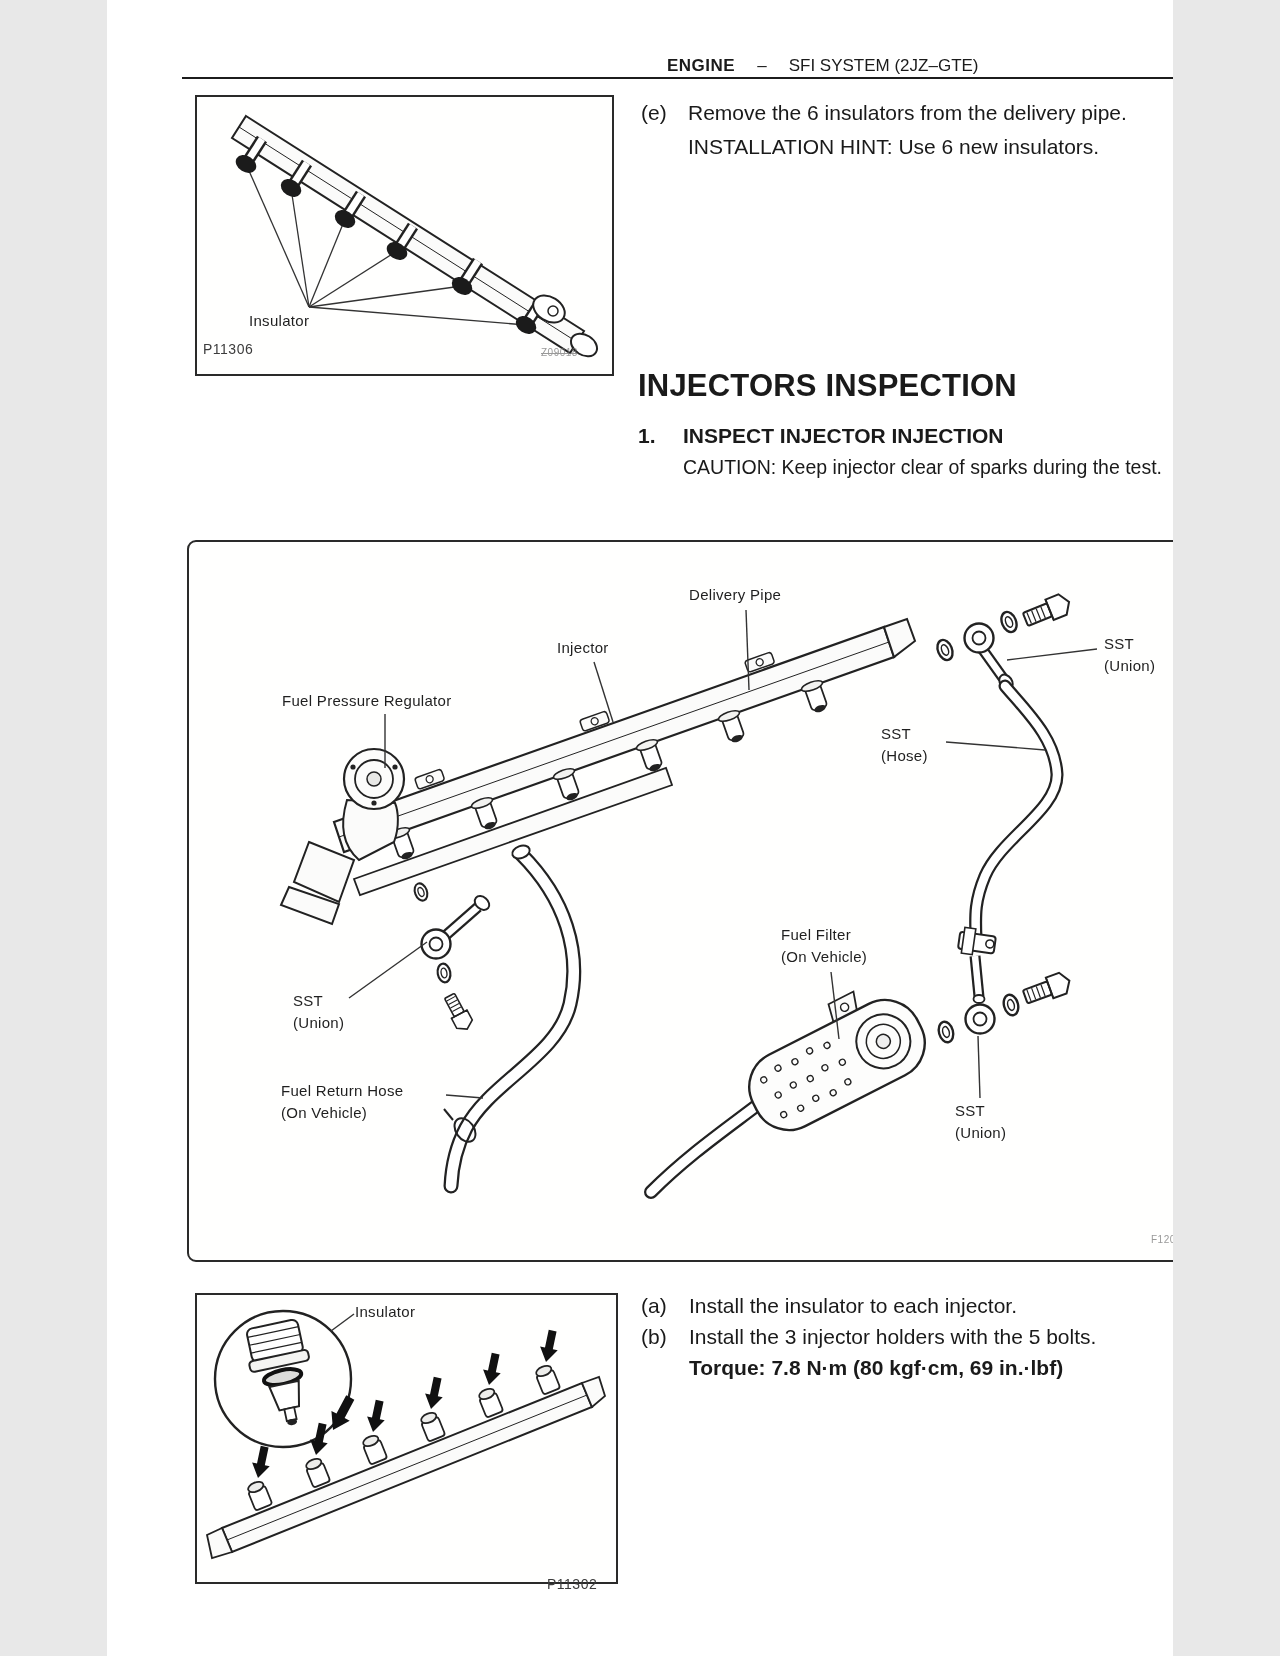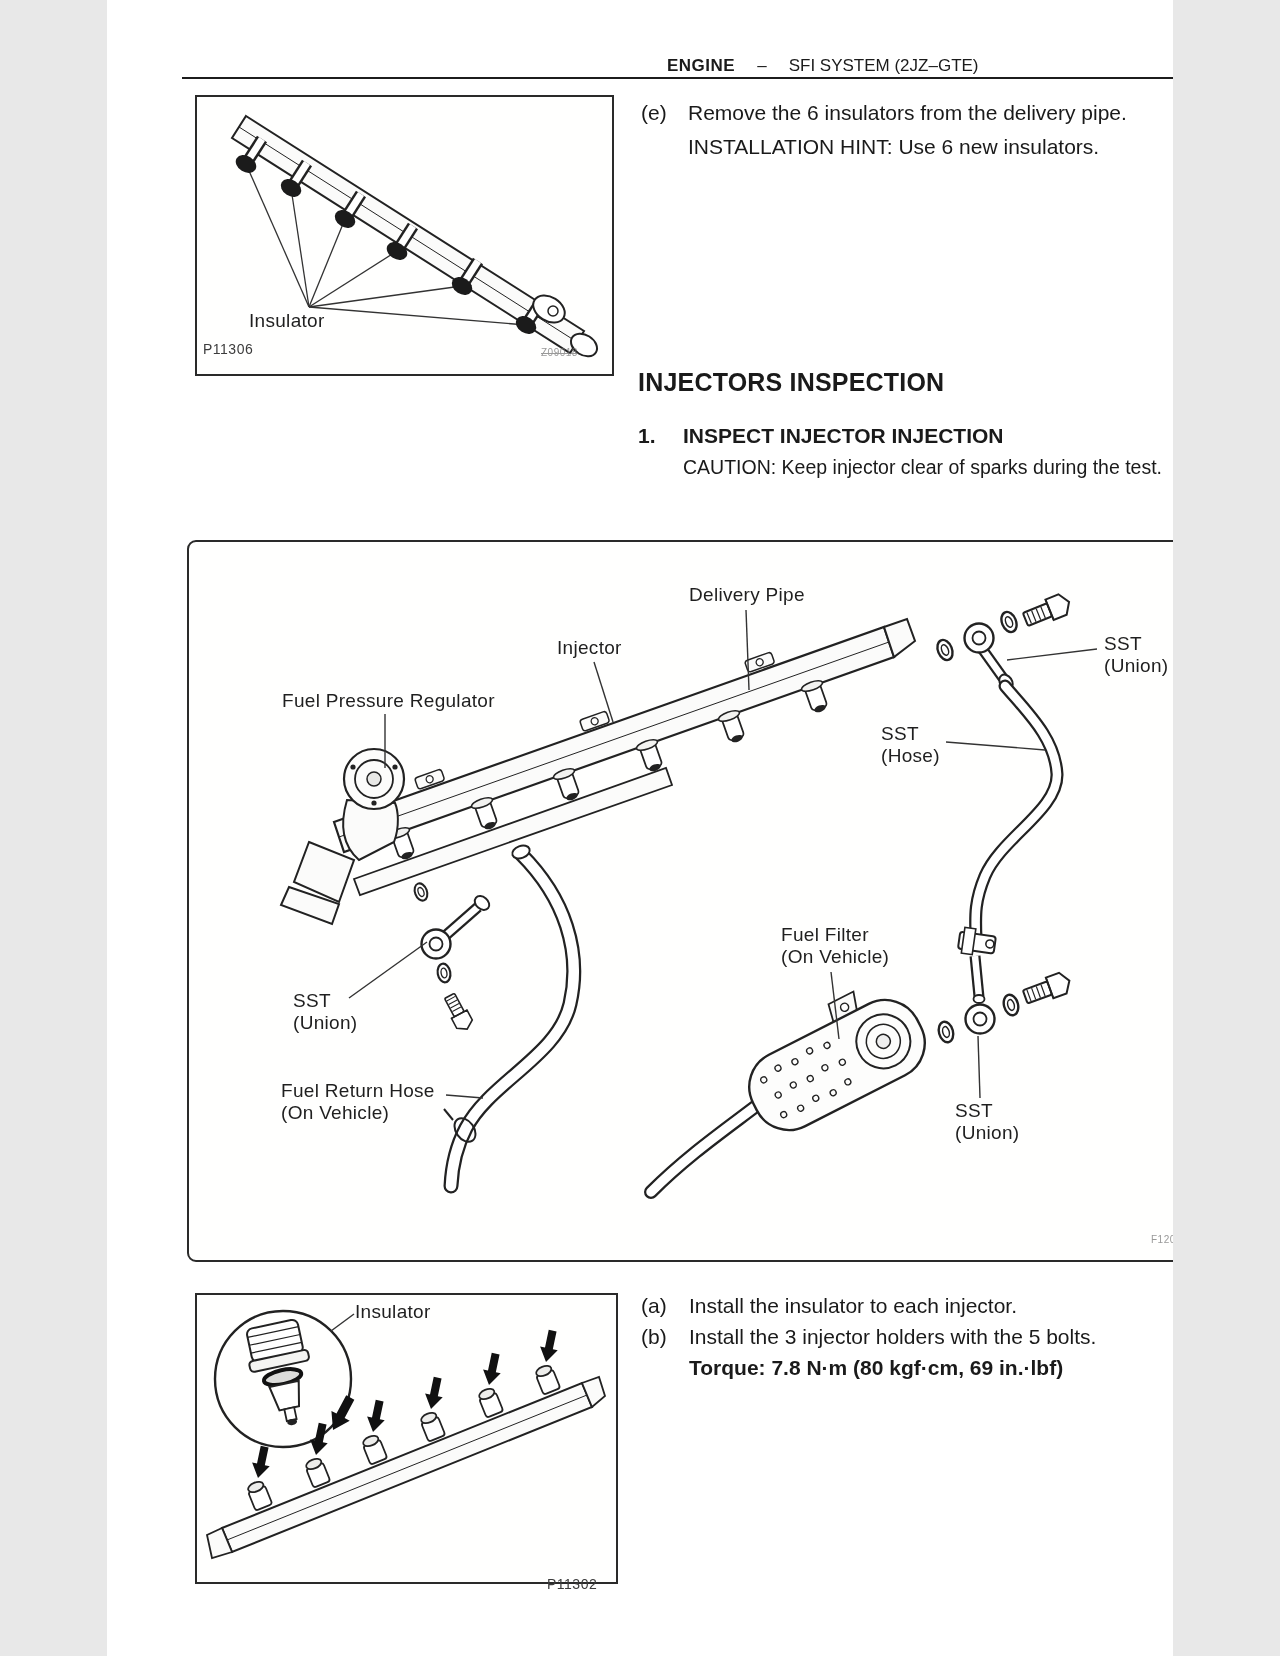--- a/index.html
+++ b/index.html
@@ -20,36 +20,36 @@
   .header-line .sect { font-weight:bold; letter-spacing:0.5px; }
   .header-line .dash { margin:0 22px; }
   .header-rule {
     position:absolute; left:75px; top:77px; width:1120px; height:0;
     border-top:2.5px solid #1c1c1c;
   }
   
   .fig { position:absolute; border:2px solid #2a2a2a; background:#fffffe; }
   .fig svg { position:absolute; left:0; top:0; }
   .fig-label {
-    position:absolute; font-size:19px; line-height:22px; color:#1f1f1f;
+    position:absolute; font-size:15px; line-height:22px; color:#1f1f1f;
     letter-spacing:0.3px; white-space:nowrap;
   }
   .fig-code {
     position:absolute; font-size:14px; color:#3c3c3c; letter-spacing:0.5px;
   }
   .fig-code.faint { font-size:10px; color:#777; text-decoration:line-through; opacity:0.75; }
   
   .step-block { position:absolute; font-size:21px; line-height:34px; }
   .step-row { display:flex; }
   .step-marker { width:47px; flex:0 0 47px; }
   .step-text  { flex:1; }
   .hint-line { margin-left:47px; }
   .section-title {
     position:absolute; left:531px; top:368px;
-    font-size:25px; font-weight:bold; letter-spacing:0.2px;
+    font-size:31px; font-weight:bold; letter-spacing:0.2px;
   }
   .substep { position:absolute; left:531px; top:424px; font-size:21px; font-weight:bold; display:flex; }
   .substep .num { width:45px; flex:0 0 45px; }
   .caution { position:absolute; left:576px; top:456px; font-size:19.5px; font-weight:normal; }
   .install-steps { position:absolute; left:534px; top:1290px; font-size:21px; line-height:31px; }
   .install-steps .step-marker { width:48px; flex:0 0 48px; }
   .torque { font-weight:bold; margin-left:48px; margin-top:0; }
 </style>
 </head>
 <body>

